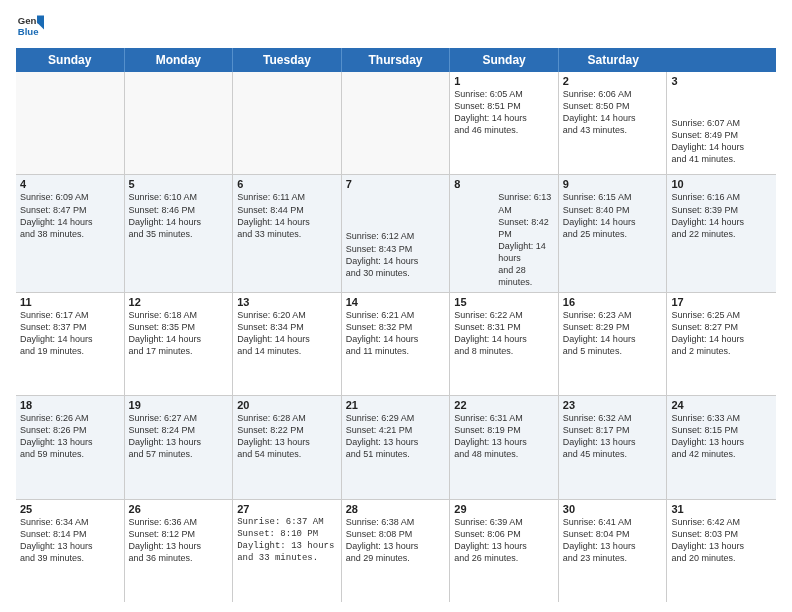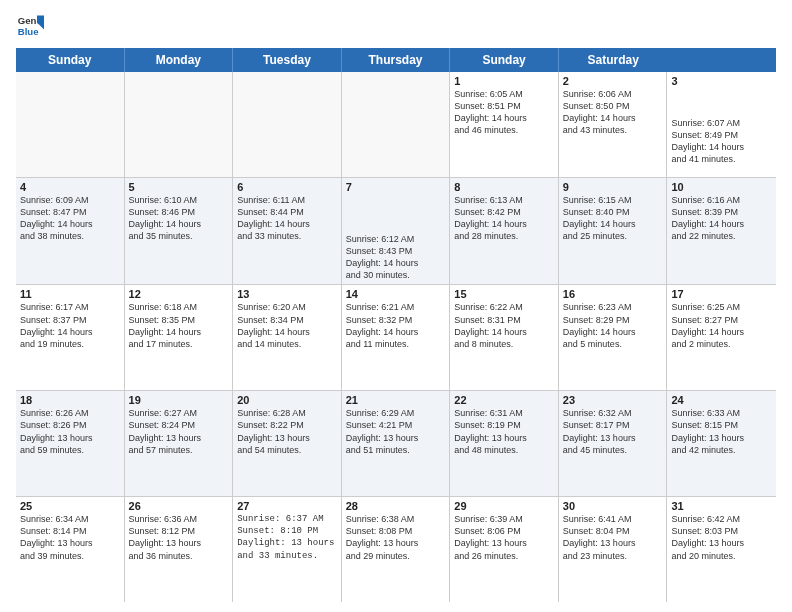--- a/index.html
+++ b/index.html
@@ -179,21 +179,21 @@
           </div>
           <div class="cal-cell alt">
             <span class="day-num">7</span>
             <div class="cell-text" style="white-space: pre-line; margin-top: 40px;">Sunrise: 6:12 AM
 Sunset: 8:43 PM
 Daylight: 14 hours
 and 30 minutes.</div>
           </div>
           <div class="cal-cell alt">
             <span class="day-num">8</span>
-            <div class="cell-text" style="white-space: pre-line;">Sunrise: 6:13 AM
+            <div class="cell-text" style="white-space: pre-line; margin-left: 44px;">Sunrise: 6:13 AM
 Sunset: 8:42 PM
 Daylight: 14 hours
 and 28 minutes.</div>
           </div>
           <div class="cal-cell alt">
             <span class="day-num">9</span>
             <div class="cell-text" style="white-space: pre-line;">Sunrise: 6:15 AM
 Sunset: 8:40 PM
 Daylight: 14 hours
 and 25 minutes.</div>

